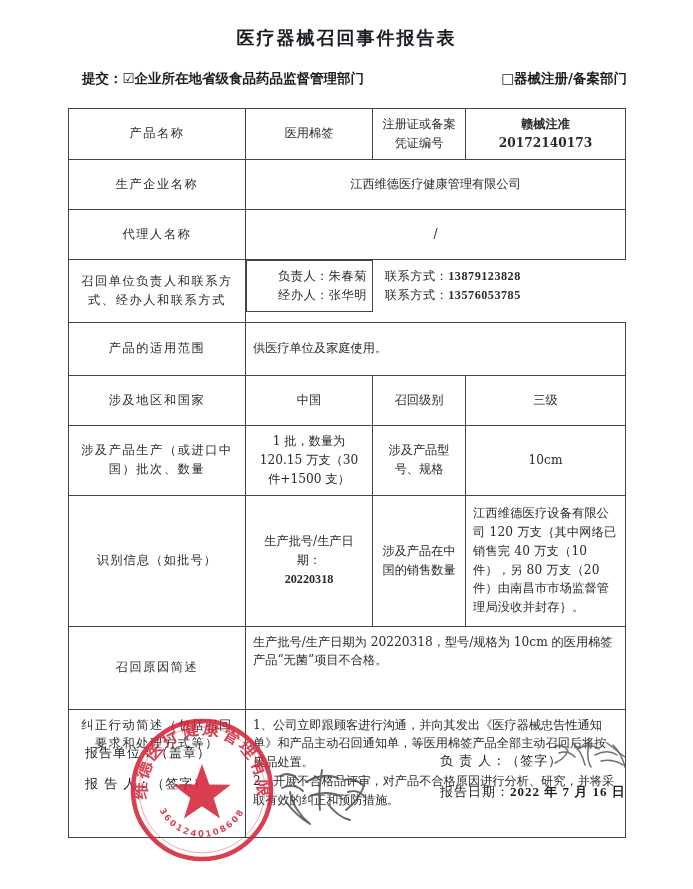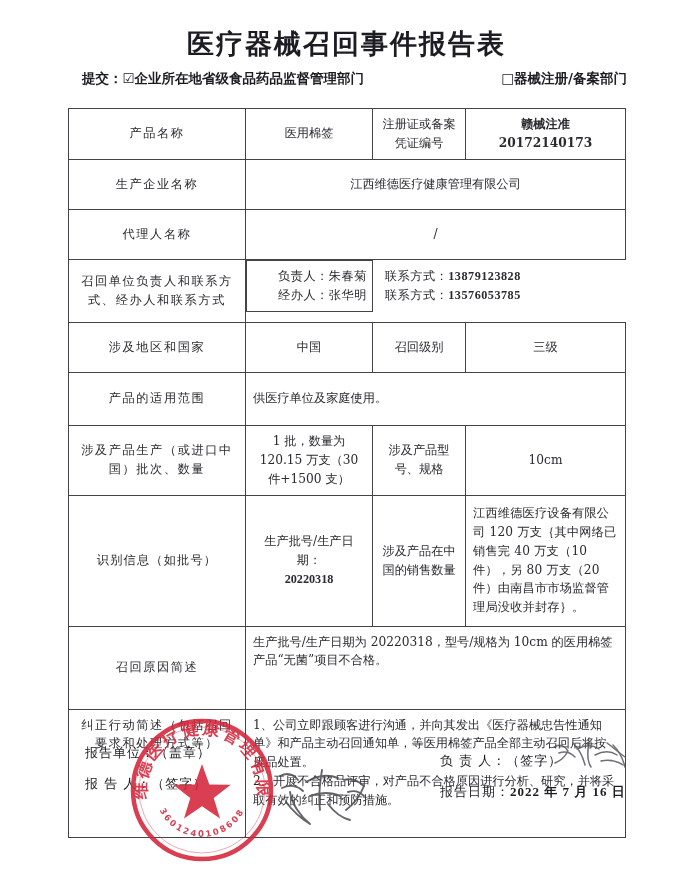--- a/index.html
+++ b/index.html
@@ -23,21 +23,21 @@
     height: 889px;
   }
 
   
   .doc-title {
     position: absolute;
     left: 0;
     top: 26px;
     width: 693px;
     text-align: center;
-    font-size: 27px;
+    font-size: 18px;
     font-weight: bold;
     letter-spacing: 2px;
     color: #1c1c22;
     font-family: "DejaVu Serif", "Liberation Serif", serif;
   }
 
   
   .submit-row {
     position: absolute;
     left: 82px;
@@ -212,28 +212,28 @@
         <td class="val-c" colspan="3">/</td>
       </tr>
       <tr>
         <td class="lbl two-line" style="height:50px">召回单位负责人和联系方式、经办人和联系方式</td>
         <td class="contact-grid" colspan="3">
           <div class="ln"><span>负责人：</span><span>朱春菊</span><span class="gap"></span><span>联系方式：</span><span class="num">13879123828</span></div>
           <div class="ln"><span>经办人：</span><span>张华明</span><span class="gap"></span><span>联系方式：</span><span class="num">13576053785</span></div>
         </td>
       </tr>
       <tr>
+        <td class="lbl" style="height:40px">产品的适用范围</td>
+        <td class="val-l" colspan="3">供医疗单位及家庭使用。</td>
+      </tr>
+      <tr>
         <td class="lbl" style="height:37px">涉及地区和国家</td>
         <td class="val-c">中国</td>
         <td class="val-c">召回级别</td>
         <td class="val-c">三级</td>
-      </tr>
-      <tr>
-        <td class="lbl" style="height:40px">产品的适用范围</td>
-        <td class="val-l" colspan="3">供医疗单位及家庭使用。</td>
       </tr>
       <tr>
         <td class="lbl two-line" style="height:48px">涉及产品生产（或进口中国）批次、数量</td>
         <td class="val-c">1 批，数量为 120.15 万支（30 件+1500 支）</td>
         <td class="val-c">涉及产品型号、规格</td>
         <td class="big-spec">10cm</td>
       </tr>
       <tr>
         <td class="lbl tall-left" style="height:118px">识别信息（如批号）</td>
         <td class="val-c"><span>生产批号/生产日期：</span><br><span class="num">20220318</span></td>

